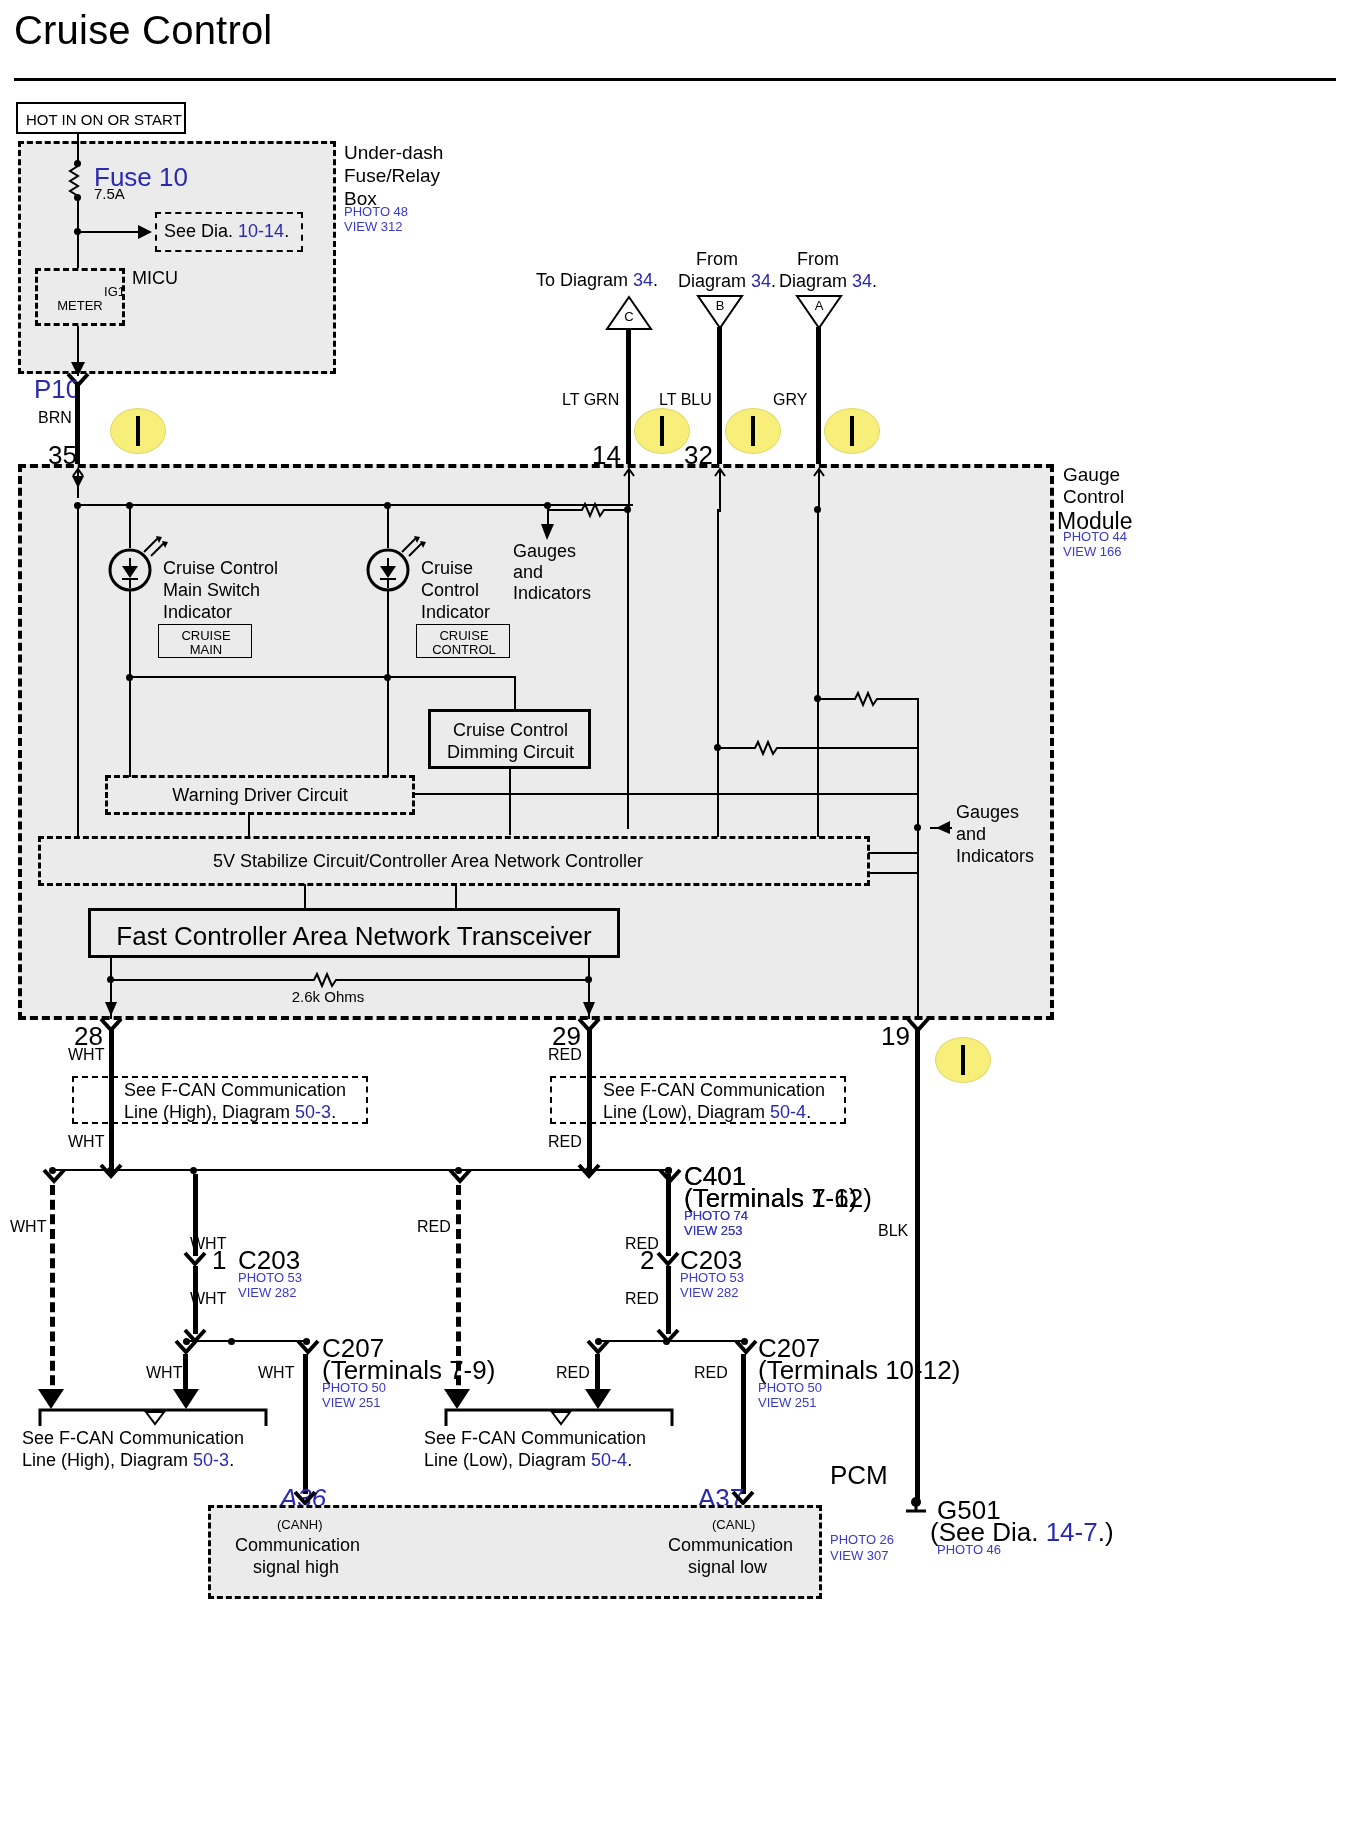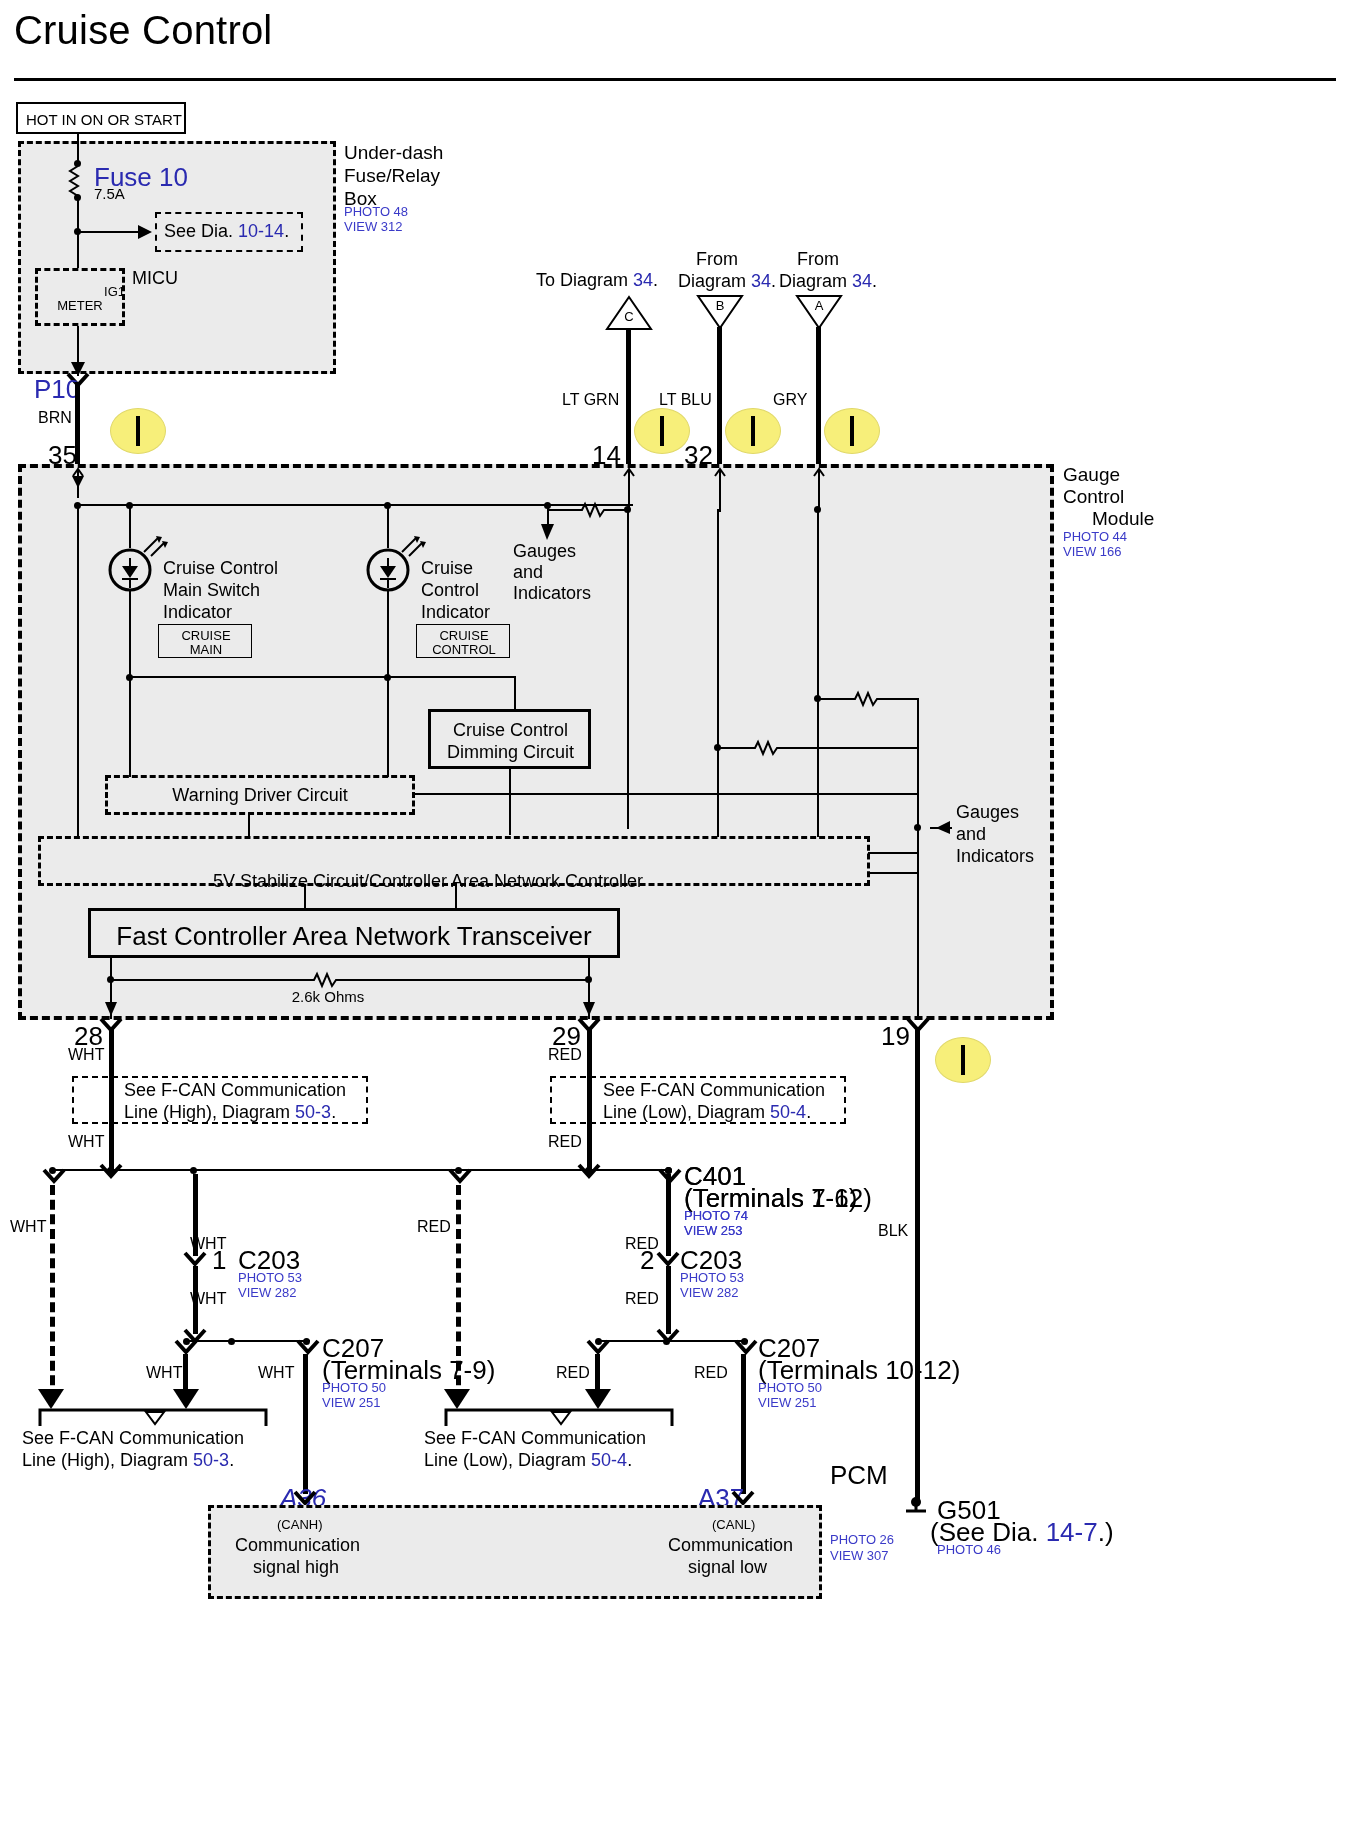--- a/index.html
+++ b/index.html
@@ -133,21 +133,21 @@
 <div class="t lab13 ctr" style="left:796px;top:299px;width:46px;">A</div>
 <div class="vw" style="left:816px;top:327px;height:139px;"></div>
 <div class="t lab" style="left:773px;top:391px;">GRY</div>
 <div class="t lab20" style="left:783px;top:465px;">31</div>
 <div class="ymark" style="left:824px;top:408px;"></div>
 
 <div class="dashbox-thick" style="left:18px;top:464px;width:1036px;height:556px;"></div>
 
 <div class="t" style="left:1063px;top:464px;font-size:19px;">Gauge</div>
 <div class="t" style="left:1063px;top:486px;font-size:19px;">Control</div>
-<div class="t" style="left:1092px;top:508px;font-size:19px;">Module</div>
+<div class="t" style="left:1057px;top:508px;font-size:23px;">Module</div>
 <div class="t bluephoto" style="left:1063px;top:529px;">PHOTO 44</div>
 <div class="t bluephoto" style="left:1063px;top:544px;">VIEW 166</div>
 
 <svg style="left:71px;top:466px;" width="14" height="32">
   <line x1="7" y1="32" x2="7" y2="4" stroke="#000" stroke-width="2"></line>
   <polygon points="1,10 13,10 7,22" fill="#000"></polygon>
   <polyline points="2,10 7,3 12,10" fill="none" stroke="#000" stroke-width="2"></polyline>
 </svg>
 <svg style="left:622px;top:466px;" width="14" height="46">
   <line x1="7" y1="46" x2="7" y2="4" stroke="#000" stroke-width="2"></line>
@@ -272,21 +272,21 @@
 <div class="dotsm" style="left:914px;top:824px;"></div>
 <div class="hthin" style="left:930px;top:827px;width:22px;"></div>
 <svg style="left:934px;top:821px;" width="20" height="14">
   <polygon points="16,0 16,13 2,7" fill="#000"></polygon>
 </svg>
 <div class="t lab18" style="left:956px;top:802px;">Gauges</div>
 <div class="t lab18" style="left:956px;top:824px;">and</div>
 <div class="t lab18" style="left:956px;top:846px;">Indicators</div>
 
 <div class="dashbox-thin" style="left:38px;top:836px;width:832px;height:50px;border-width:3px;"></div>
-<div class="t lab18 ctr" style="left:38px;top:851px;width:780px;margin-top:20px;">5V Stabilize Circuit/Controller Area Network Controller</div>
+<div class="t lab18 ctr" style="left:38px;top:851px;width:780px;">5V Stabilize Circuit/Controller Area Network Controller</div>
 <div class="hthin" style="left:868px;top:852px;width:50px;"></div>
 <div class="hthin" style="left:868px;top:872px;width:50px;"></div>
 
 <div class="solidbox" style="left:88px;top:908px;width:532px;height:50px;background:#ebebeb;border-width:3px;"></div>
 <div class="t lab20 ctr" style="left:88px;top:922px;width:532px;">Fast Controller Area Network Transceiver</div>
 <div class="vthin" style="left:304px;top:884px;height:26px;"></div>
 <div class="vthin" style="left:455px;top:884px;height:26px;"></div>
 
 <div class="vthin" style="left:110px;top:957px;height:62px;"></div>
 <div class="vthin" style="left:588px;top:957px;height:62px;"></div>

